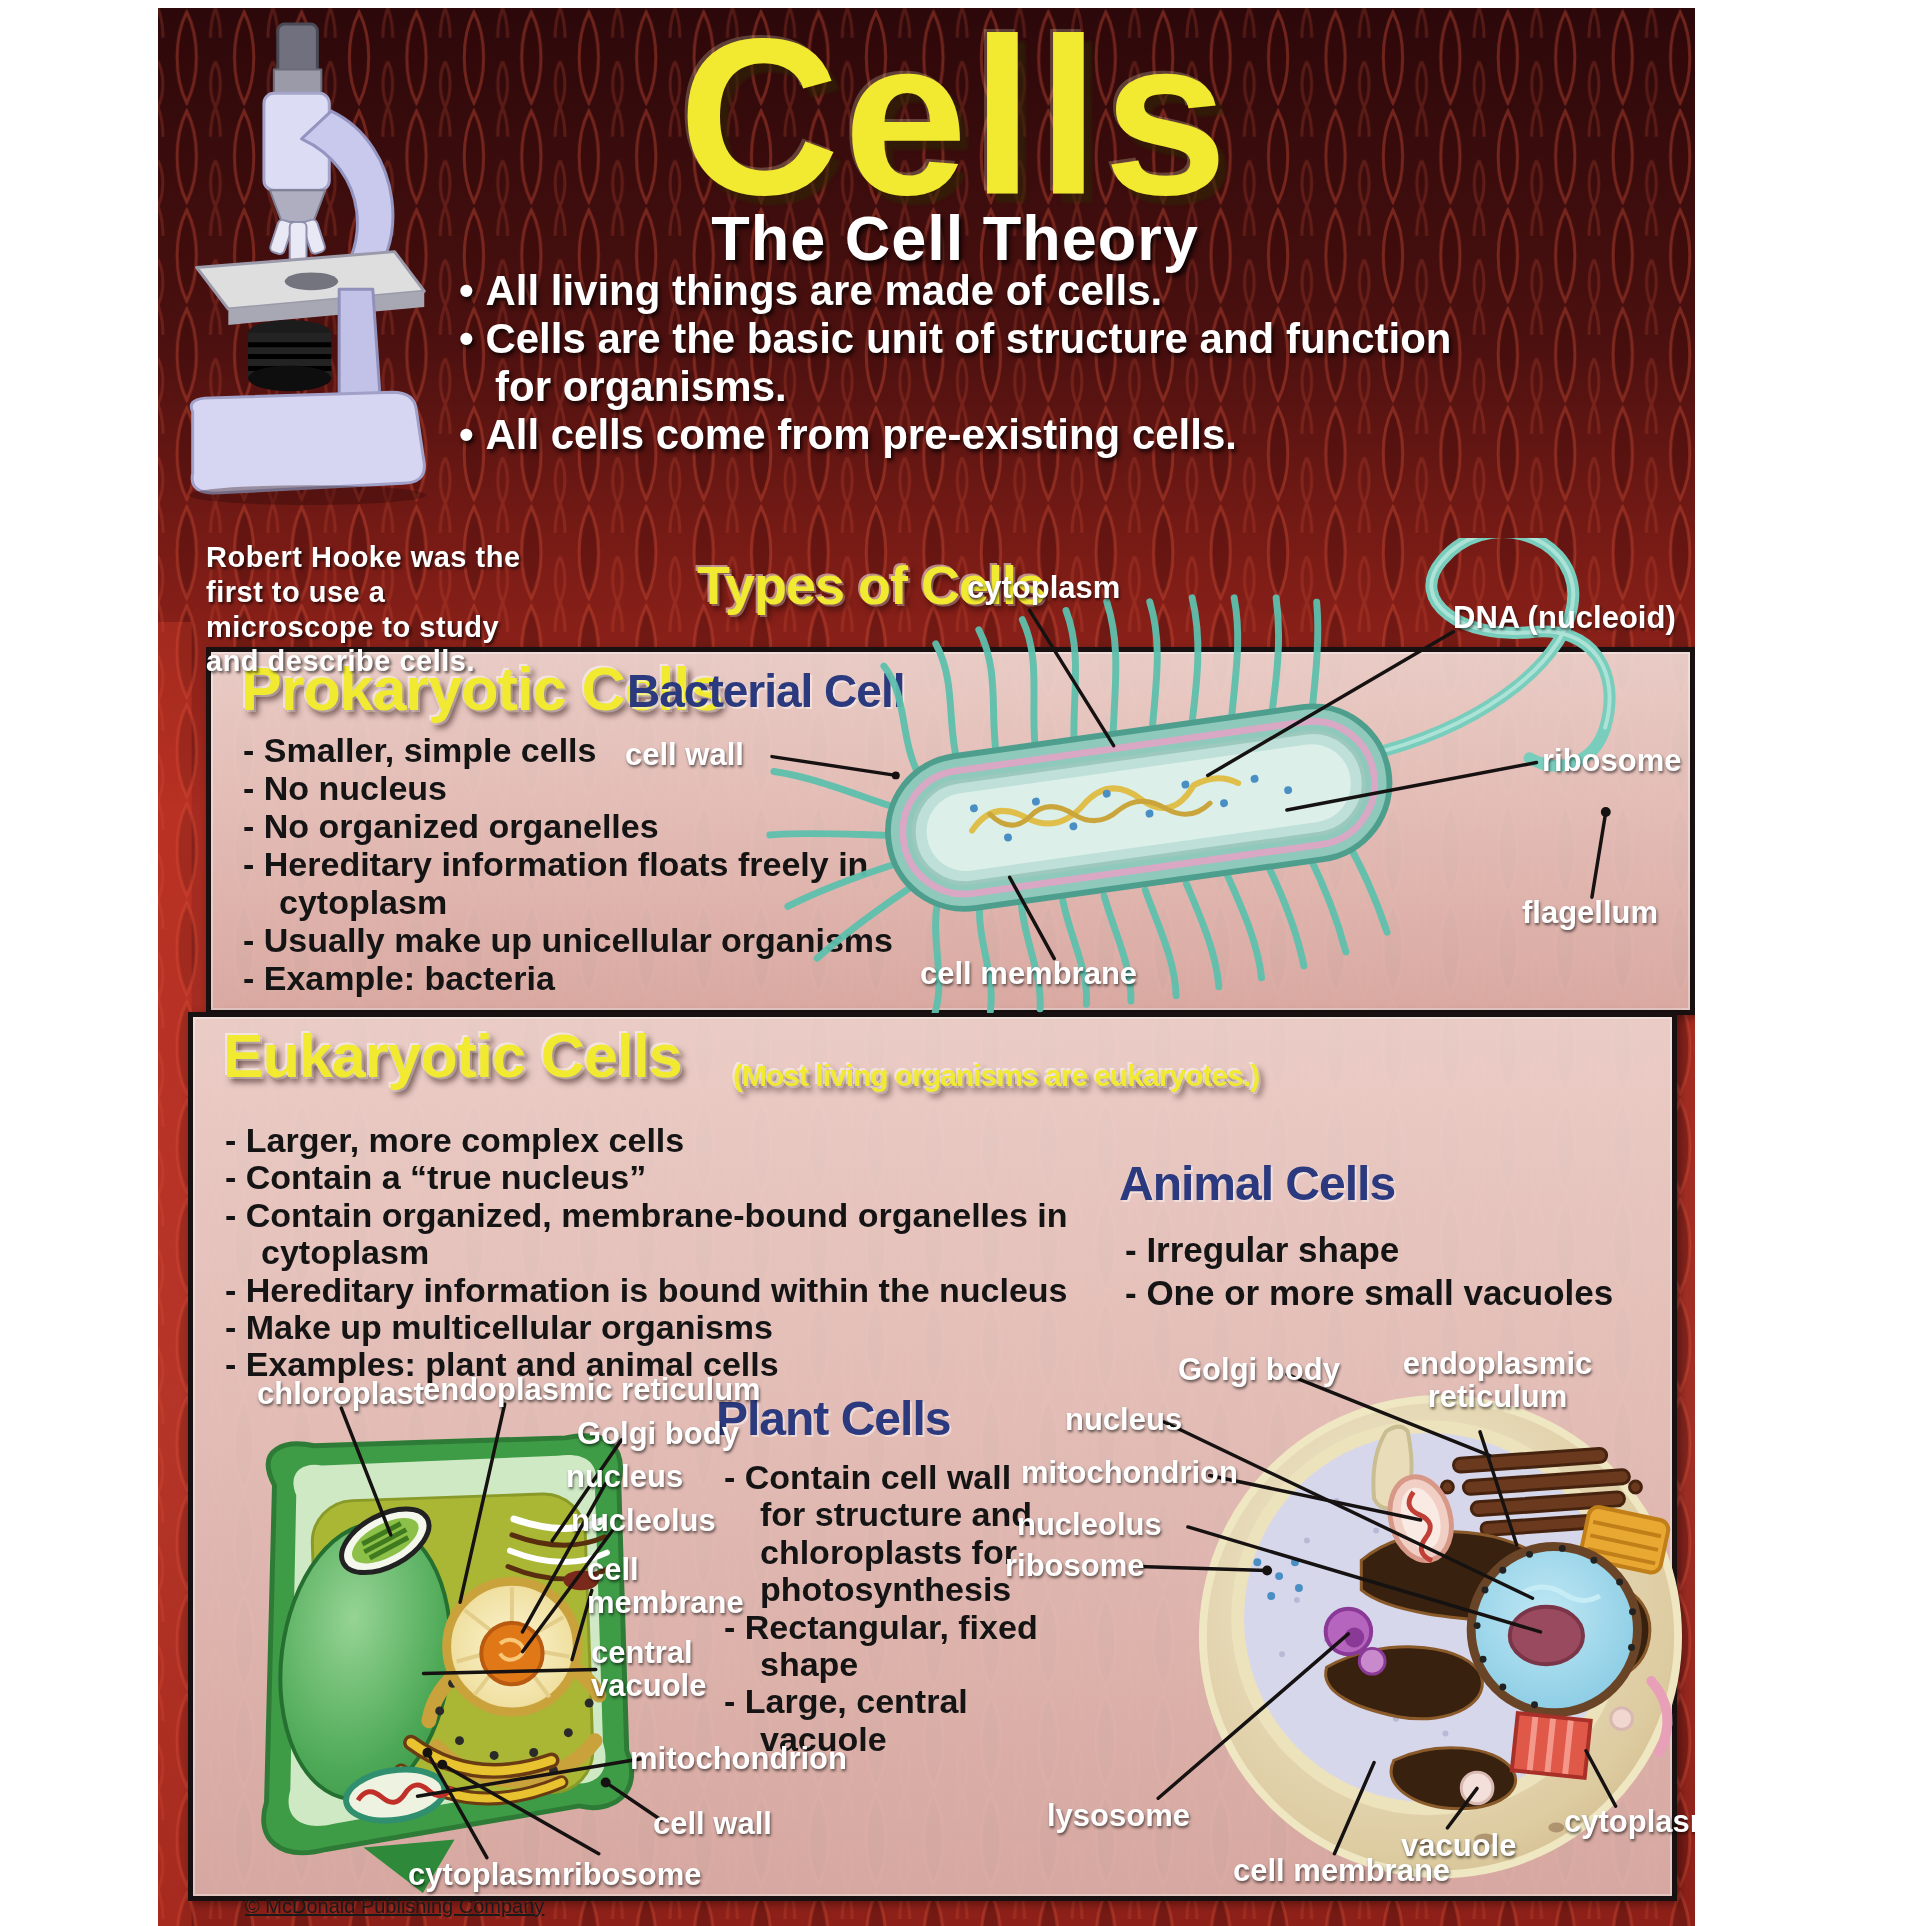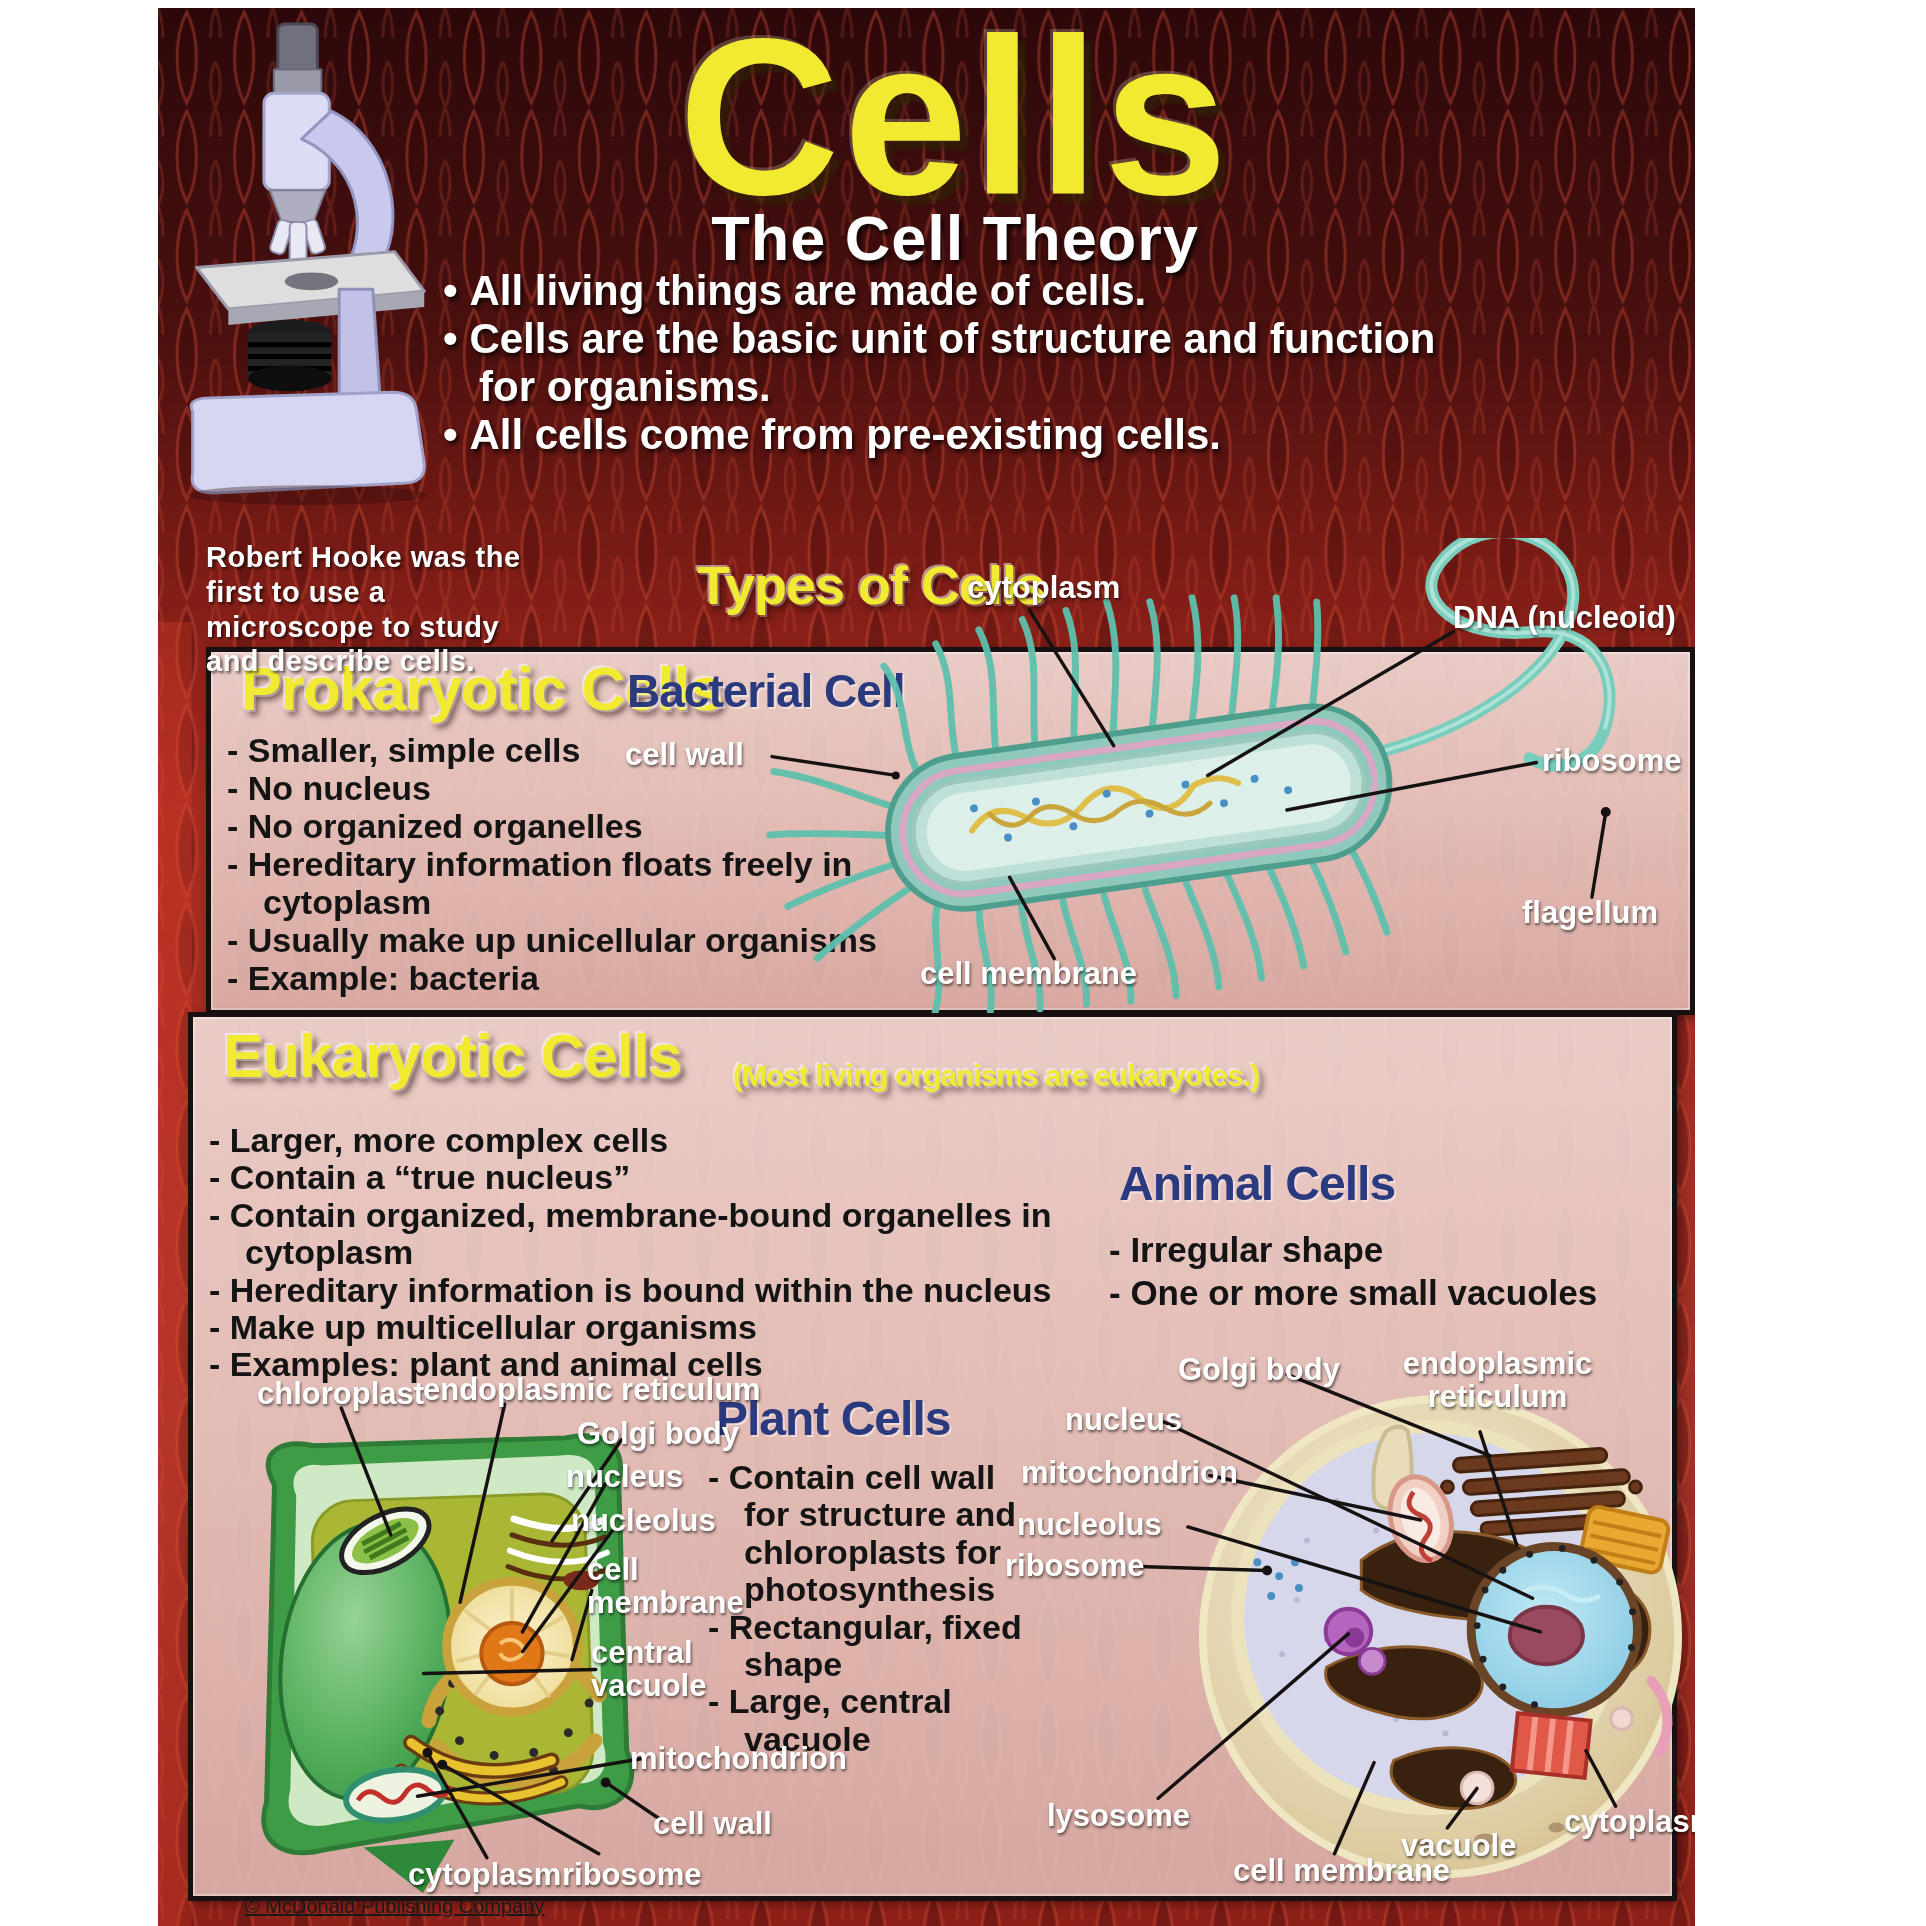--- a/index.html
+++ b/index.html
@@ -32,21 +32,21 @@
   }
   .yellow-head{
     position:absolute;z-index:4;color:var(--accent-yellow,#f2ea31);font-weight:bold;letter-spacing:-1px;
     text-shadow:-2px -2px 0 rgba(255,255,255,0.5), 2px 2px 0 rgba(255,255,255,0.3), 4px 5px 6px rgba(30,5,5,0.6);
   }
   .navy-head{
     position:absolute;z-index:4;color:var(--heading-navy,#2b3a7e);font-weight:bold;letter-spacing:-1px;
     text-shadow:2px 2px 0 rgba(255,255,255,0.45);
   }
   .bullets{list-style:none;margin:0;padding:0;font-weight:bold;position:absolute;z-index:4;}
-  .bullets li{padding-left:36px;text-indent:-36px;}
+  .bullets li{padding-left:52px;text-indent:-36px;}
   .bullets.dot li::before{content:"\2022\00a0";}
   .bullets.dash li::before{content:"-\00a0";}
   .white-bullets{color:#ffffff;font-size:42px;line-height:1.14;text-shadow:2px 3px 4px rgba(0,0,0,0.8);}
   .black-bullets{color:#141414;font-size:34px;}
   .hooke{
     position:absolute;z-index:2;color:#ffffff;font-weight:bold;font-size:29px;line-height:1.2;
     letter-spacing:0.5px;text-shadow:2px 2px 3px rgba(0,0,0,0.65);
   }
   .foot{position:absolute;z-index:4;color:#1a1a1a;font-size:20px;}
 </style>

